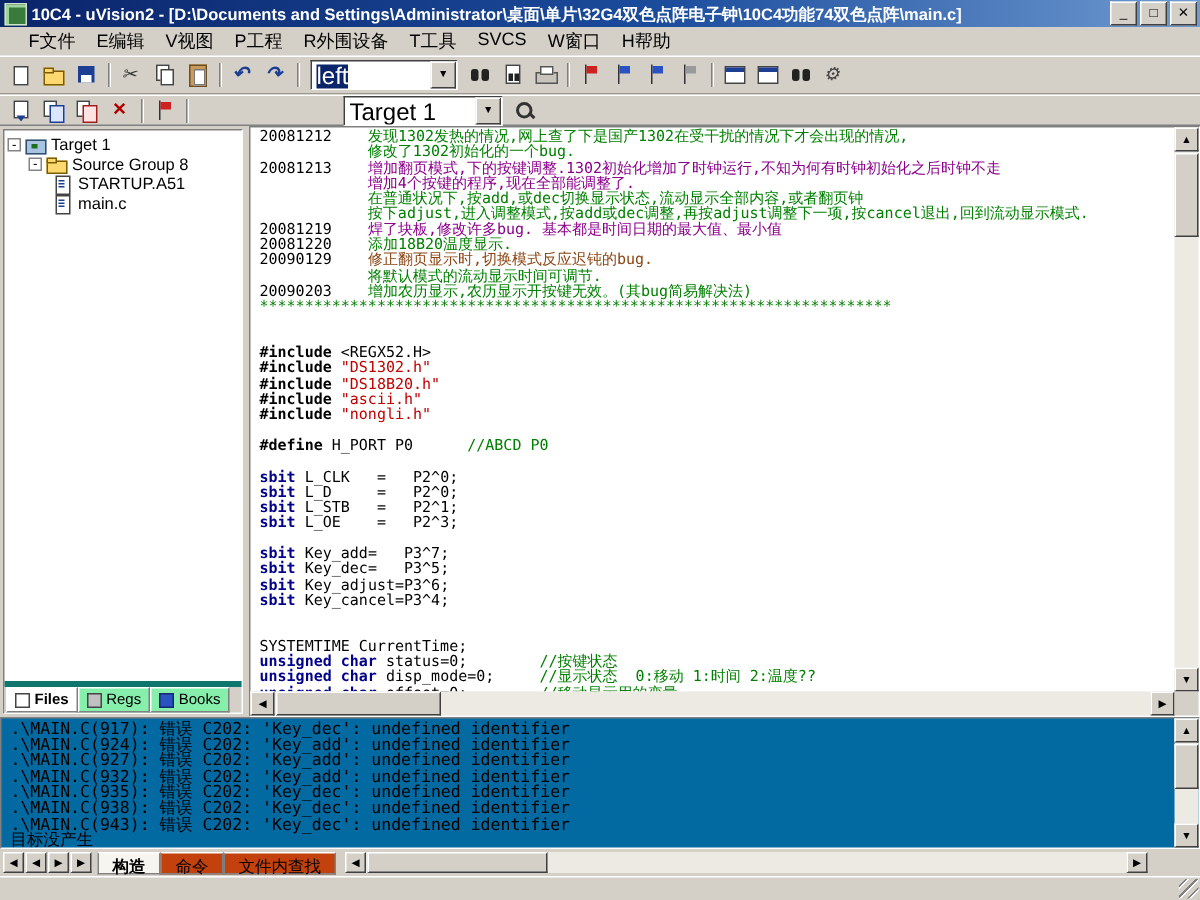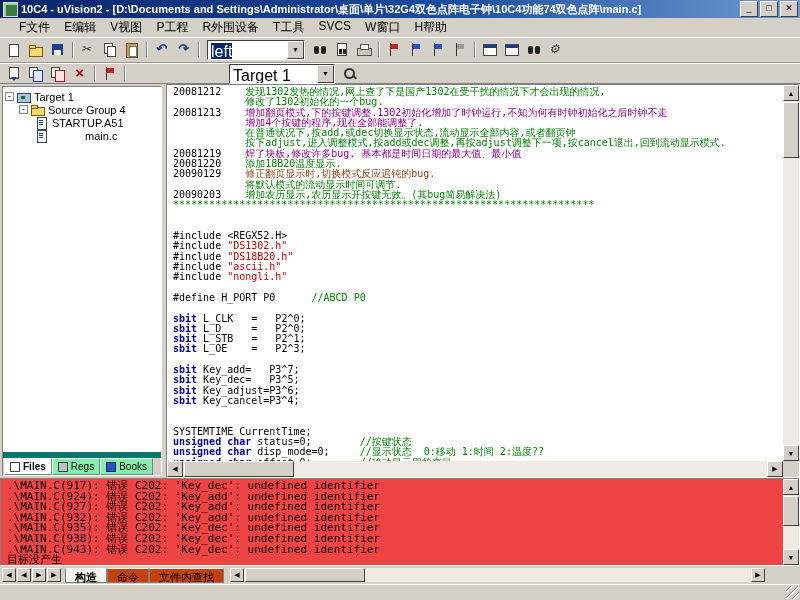--- a/index.html
+++ b/index.html
@@ -93,21 +93,21 @@
   .ti{display:inline-block;position:relative;width:14px;height:12px;margin-right:3px;flex:0 0 auto;}
   .ti::before,.ti::after{content:"";position:absolute;}
   .ti-target::before{left:0;top:2px;width:12px;height:8px;background:#a8c4e0;border:1px solid #33506e;}
   .ti-target::after{left:4px;top:5px;width:4px;height:3px;background:#1c6e1c;}
   .ti-folder::before{left:0;top:3px;width:12px;height:7px;background:#ffd870;border:1px solid #7a5c00;}
   .ti-folder::after{left:0;top:1px;width:5px;height:2px;background:#ffd870;border:1px solid #7a5c00;}
   .ti-file::before{left:2px;top:0;width:8px;height:11px;background:#fff;border:1px solid #444;}
   .ti-file::after{left:4px;top:3px;width:4px;height:1px;background:#1c3f94;box-shadow:0 2px 0 #1c3f94,0 4px 0 #1c3f94;}
   .tlabel{font-size:11px;}
   #ptab-strip{position:absolute;left:0;bottom:0;right:0;height:17px;background:#d4d0c8;
-    border-top:6px solid #0f766e;display:flex;align-items:flex-end;padding-left:1px;}
+    border-top:4px solid #0f766e;display:flex;align-items:flex-end;padding-left:1px;}
   .ptab{display:flex;align-items:center;height:15px;padding:0 5px;font-size:10px;
     border:1px solid #808080;border-top-color:#fff;border-left-color:#fff;background:#86efac;}
   .ptab.active{background:#fff;font-weight:bold;}
   .pt-ic{width:8px;height:8px;margin-right:3px;display:inline-block;}
   .pt-files{background:#fff;border:1px solid #444;}
   .pt-regs{background:#c0c0c0;border:1px solid #444;}
   .pt-books{background:#2a52c0;border:1px solid #14286e;}
 
   
   #editor{position:absolute;left:166px;top:84px;width:634px;height:394px;background:#fff;
@@ -115,37 +115,37 @@
   #code{position:absolute;left:0;top:0;right:16px;bottom:16px;overflow:hidden;
     padding:2px 0 0 6px;white-space:pre;
     font-family:"DejaVu Sans Mono",monospace;font-size:10px;line-height:10.3px;}
   .cl{height:10.3px;white-space:pre;}
   .sg-t{color:#000;}
   .sg-c{color:#007f00;}
   .sg-m{color:#8b008b;}
   .sg-r{color:#8b4513;}
   .sg-k{color:#00008b;font-weight:bold;}
   .sg-s{color:#c00000;}
-  .sg-b{color:#000;font-weight:normal;}
+  .sg-b{color:#000;font-weight:bold;}
 
   
   .sb-track{background:#eceae2;position:absolute;}
   .sb-btn{position:absolute;width:16px;height:16px;background:#d4d0c8;box-sizing:border-box;
     border:1px solid;border-color:#fff #404040 #404040 #fff;
     font-size:7px;display:flex;align-items:center;justify-content:center;color:#000;}
   .sb-thumb{position:absolute;background:#d4d0c8;box-sizing:border-box;
     border:1px solid;border-color:#fff #404040 #404040 #fff;}
   #ed-vscroll{right:0;top:0;width:16px;bottom:16px;}
   #ed-vthumb{left:0;right:0;top:17px;height:56px;}
   #ed-hscroll{left:0;bottom:0;right:16px;height:16px;}
   #ed-hthumb{top:0;bottom:0;left:17px;width:110px;}
   #ed-corner{position:absolute;right:0;bottom:0;width:16px;height:16px;background:#d4d0c8;}
 
   
-  #output{position:absolute;left:0;top:478px;width:800px;height:88px;background:#ef4444;
+  #output{position:absolute;left:0;top:478px;width:800px;height:88px;background:#0369a1;
     border:1px solid;border-color:#808080 #fff #fff #808080;box-sizing:border-box;}
   #out-lines{position:absolute;left:0;top:0;right:16px;bottom:0;overflow:hidden;
     padding:2px 6px;font-family:"DejaVu Sans Mono",monospace;font-size:11px;line-height:10.6px;
     white-space:pre;color:#000;}
   #out-vscroll{right:0;top:0;width:16px;bottom:0;}
   #out-vthumb{left:0;right:0;top:17px;height:30px;}
 
   
   #out-tabrow{position:absolute;left:0;top:566px;width:769px;height:18px;background:#d4d0c8;
     display:flex;align-items:center;padding:0 2px;box-sizing:border-box;}
@@ -302,27 +302,27 @@
   <div id="project">
     <div id="tree">
       <div class="trow">
         <span class="expbox">-</span>
         <span class="ti ti-target"></span>
         <span class="tlabel">Target 1</span>
       </div>
       <div class="trow" style="padding-left:14px;">
         <span class="expbox">-</span>
         <span class="ti ti-folder"></span>
-        <span class="tlabel">Source Group 4</span>
+        <span class="tlabel">Source Group 8</span>
       </div>
       <div class="trow" style="padding-left:30px;">
         <span class="ti ti-file"></span>
         <span class="tlabel">STARTUP.A51</span>
       </div>
-      <div class="trow" style="padding-left:30px;gap:33px;">
+      <div class="trow" style="padding-left:30px;">
         <span class="ti ti-file"></span>
         <span class="tlabel">main.c</span>
       </div>
     </div>
     <div id="ptab-strip">
       <div id="ptab-host" style="display:flex;align-items:flex-end;">
           <div class="ptab active">
             <i class="pt-ic pt-files"></i>
             <span>Files</span>
           </div>

